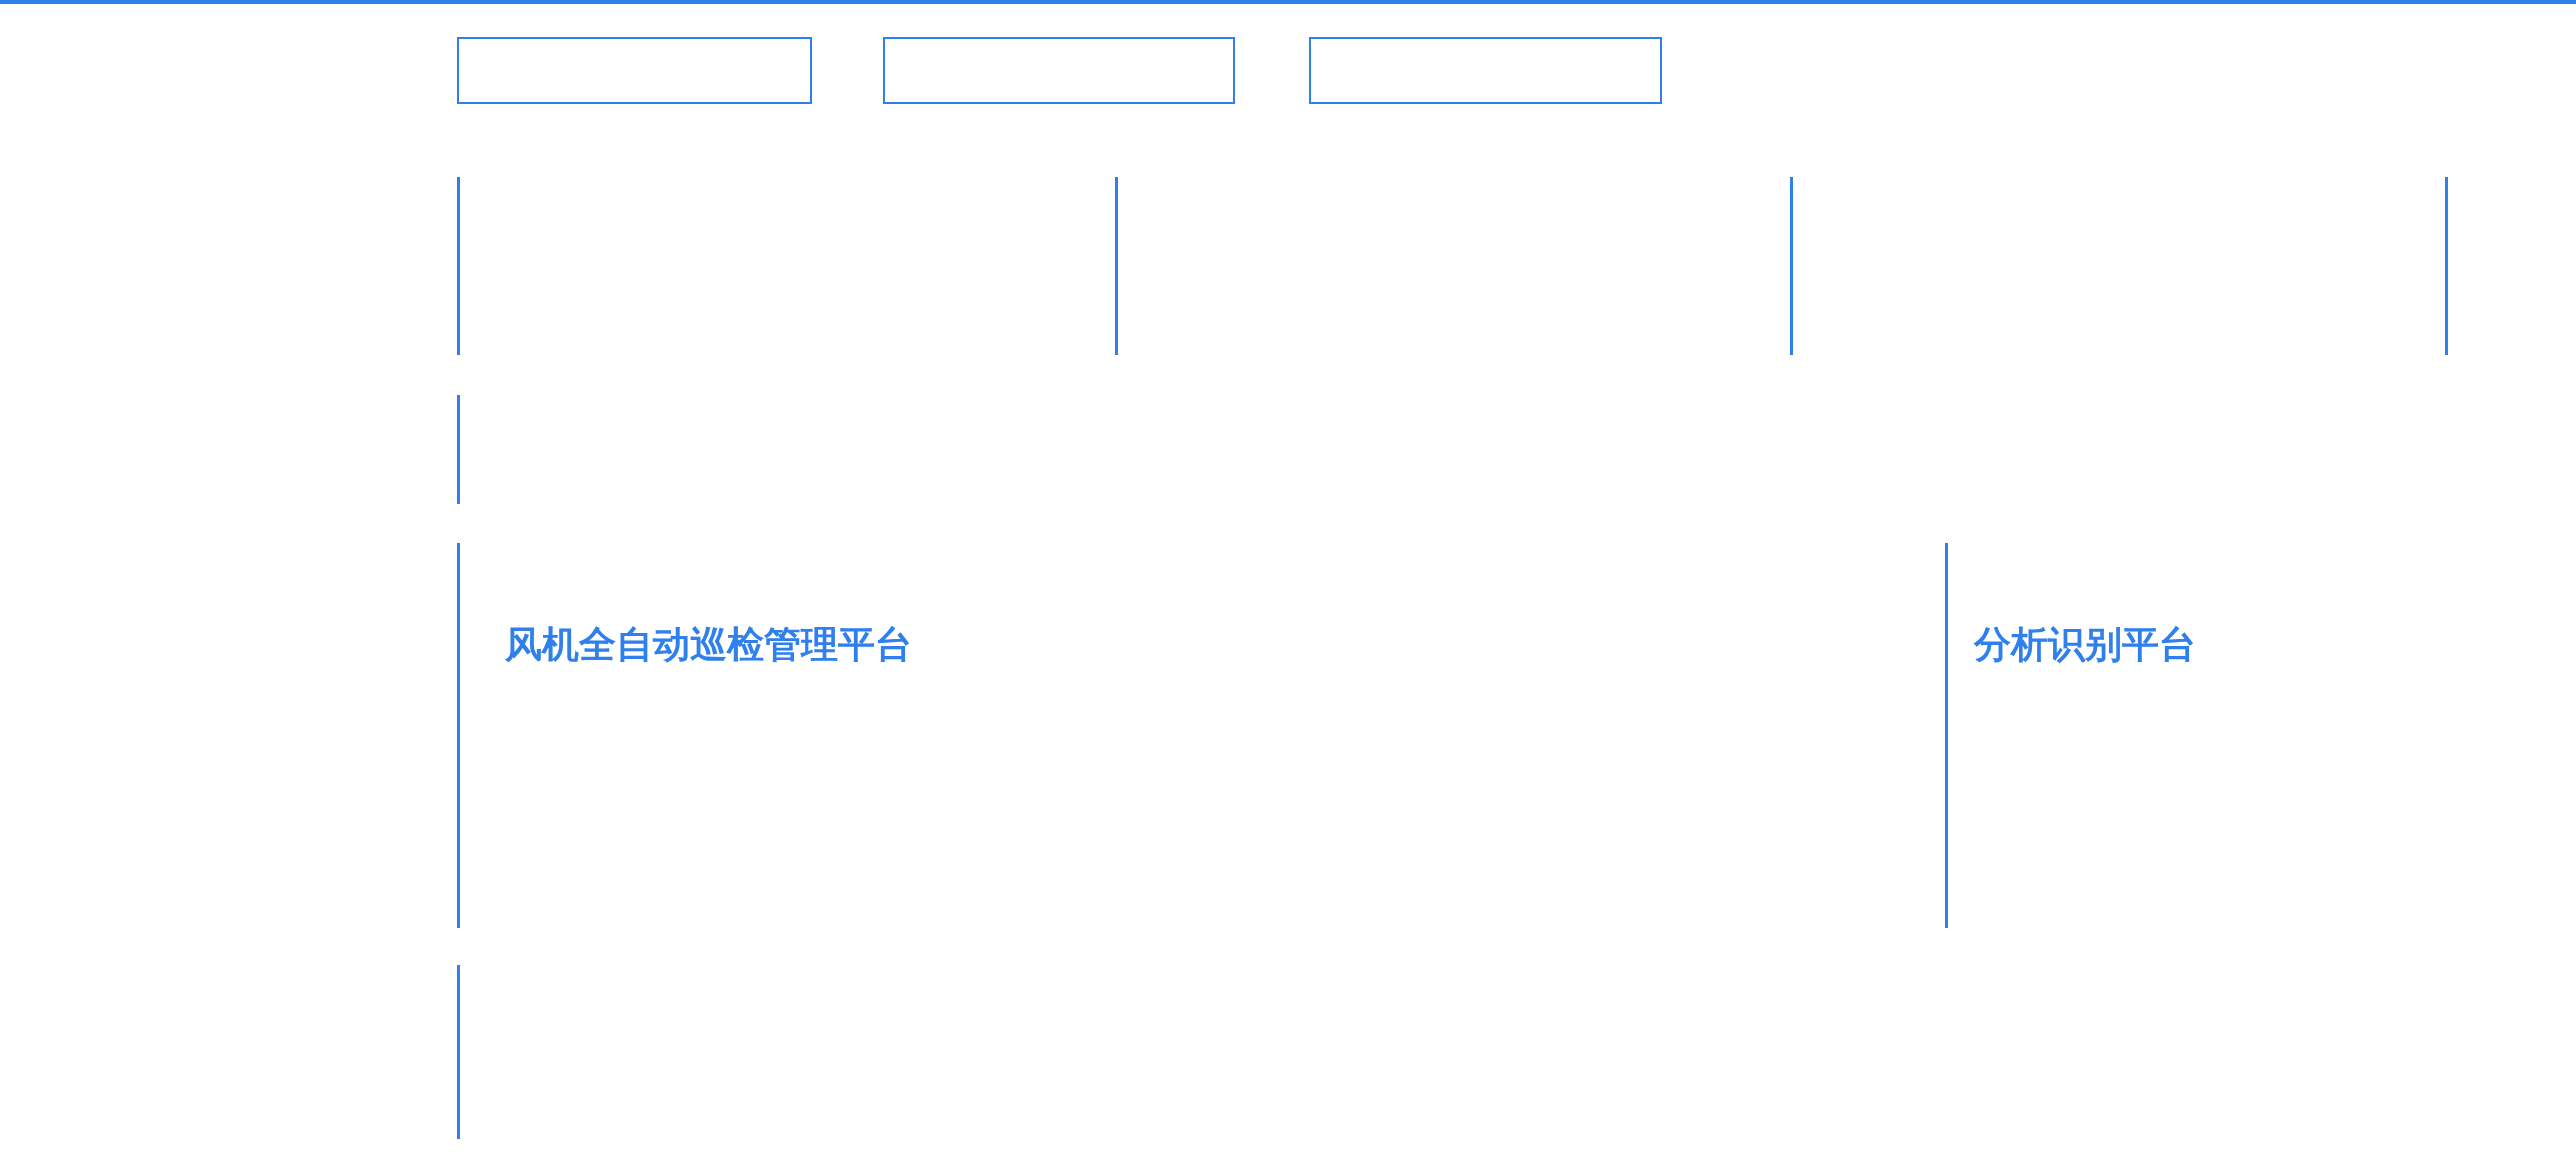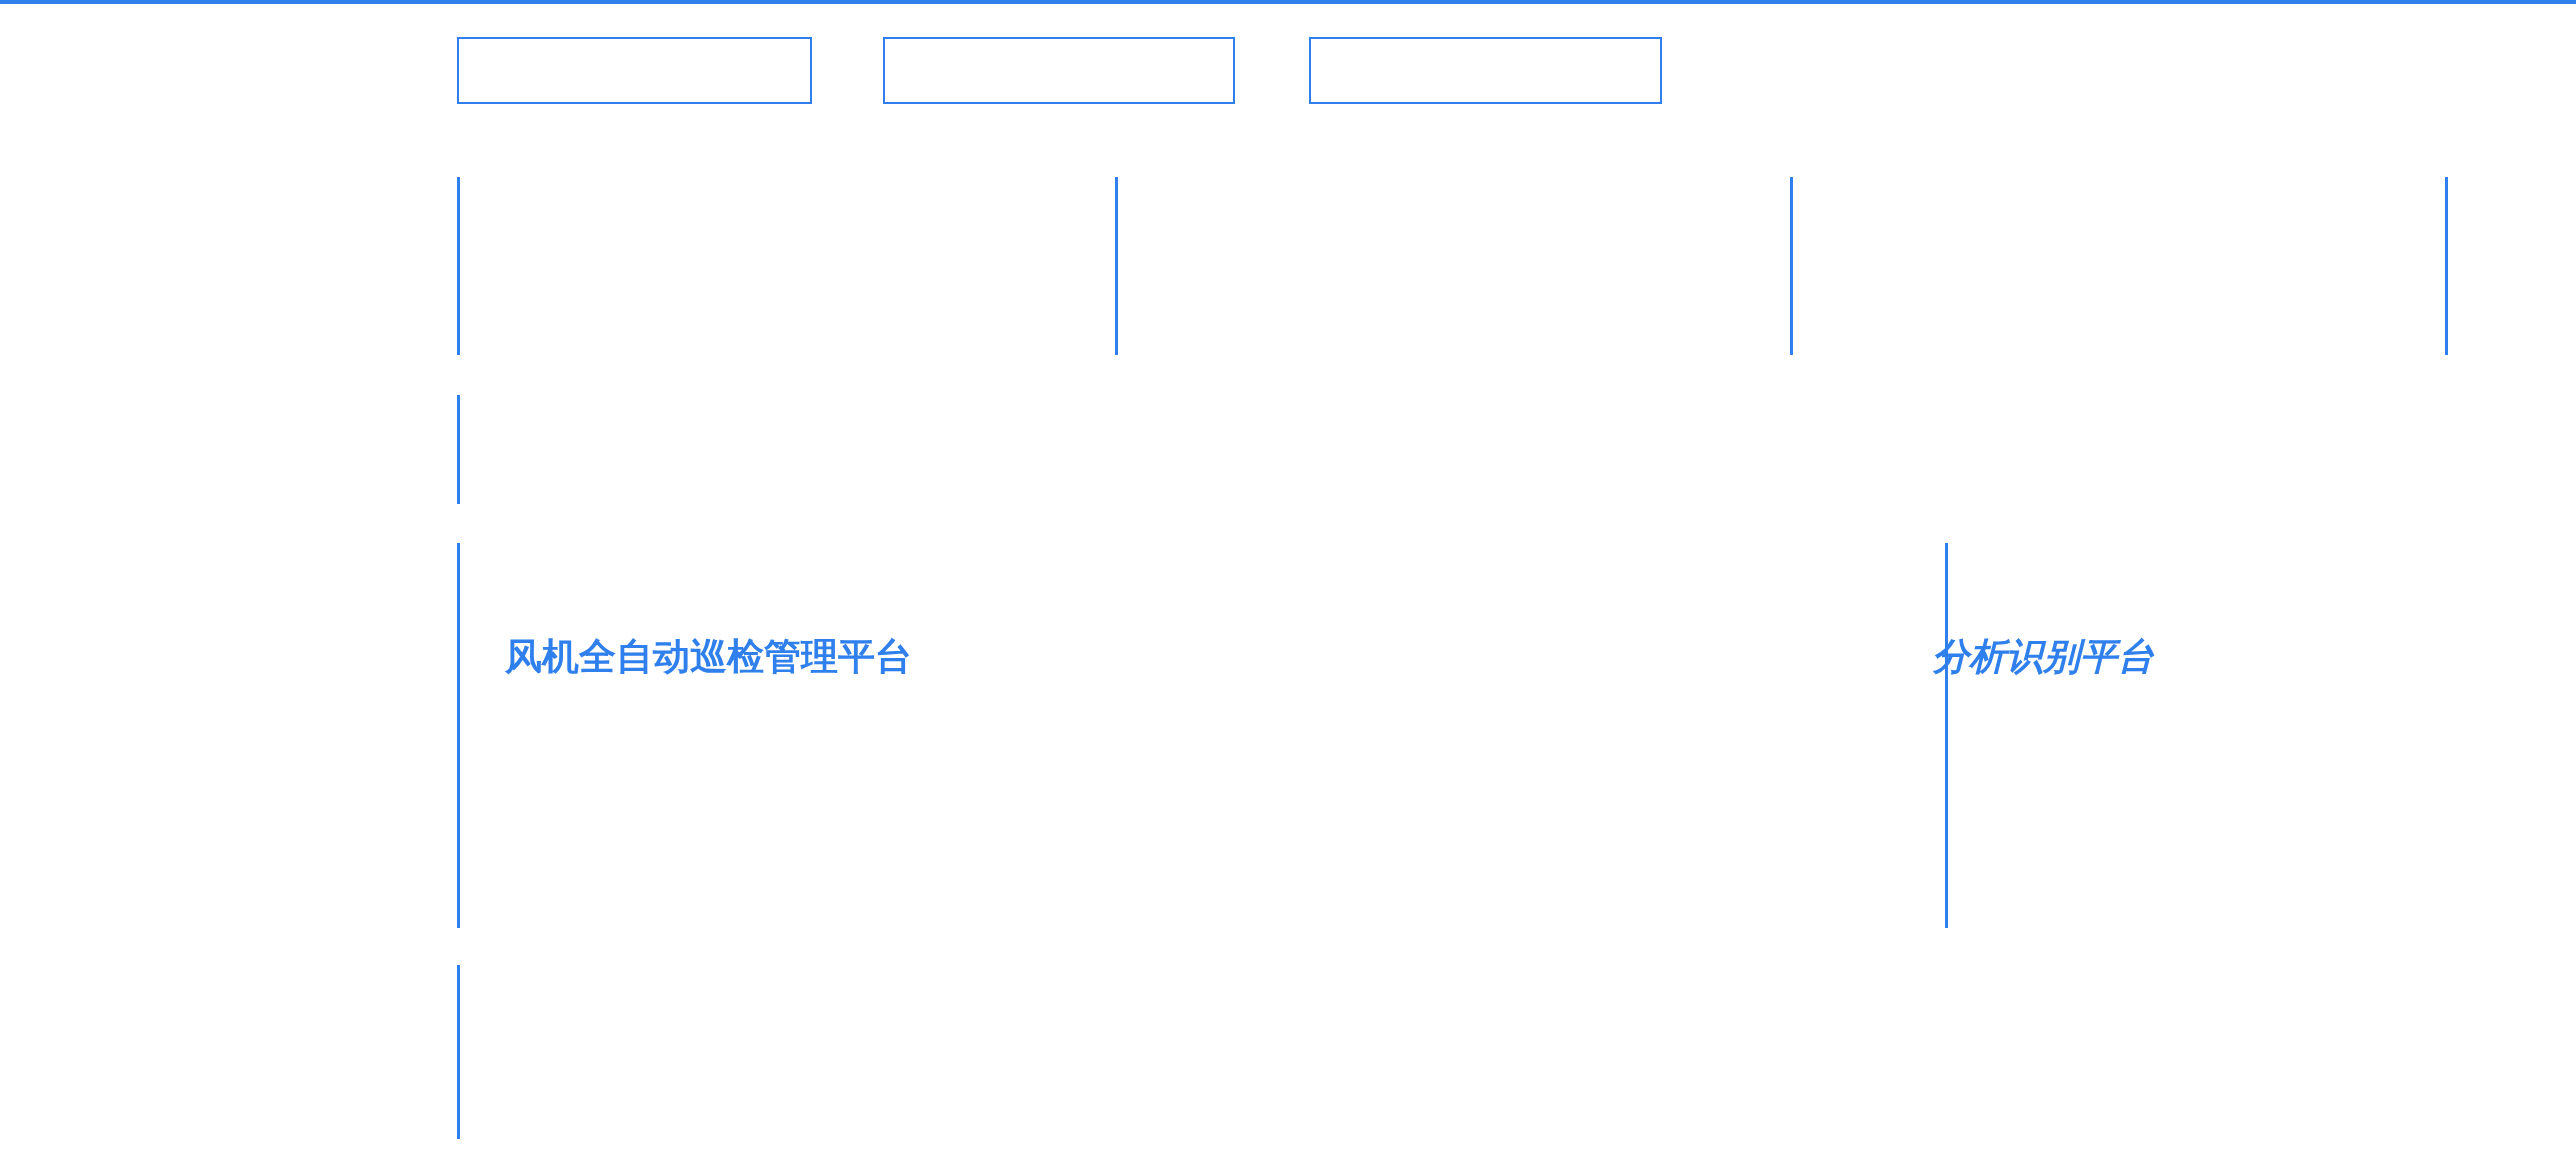--- a/index.html
+++ b/index.html
@@ -49,24 +49,23 @@
   .v-r4-b { left: 1945px; top: 543px; height: 385px; }
   .v-r5-a { left: 457px;  top: 965px; height: 174px; }
   .title {
     top: 626px;
     font-size: 37px;
     line-height: 1;
     font-weight: bold;
     color: var(--accent);
     white-space: nowrap;
     cursor: pointer;
-    margin-top: 12px;
   }
   .title-left  { left: 505px; }
-  .title-right { left: 1932px; font-style: italic; }
+  .title-right { left: 1974px; }
 </style>
 </head>
 <body>
 
 <div class="page">
 
   <div class="hbar top-bar"></div>
 
   <div class="hdr-box hdr-box-1">
     <span></span>

